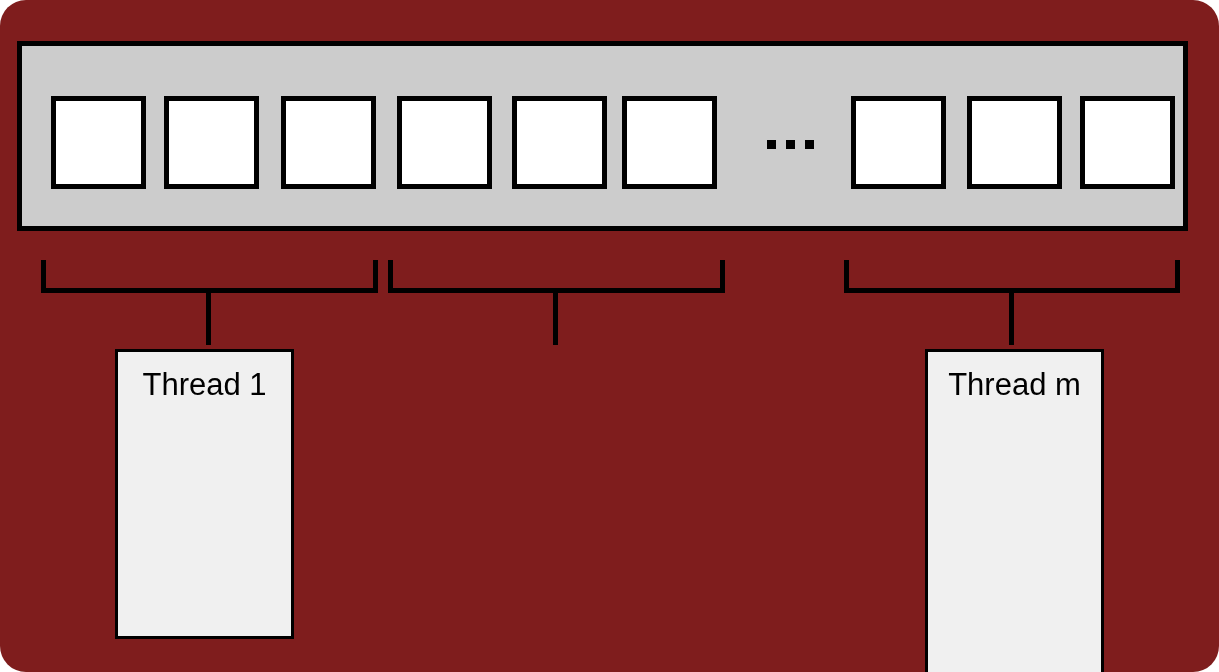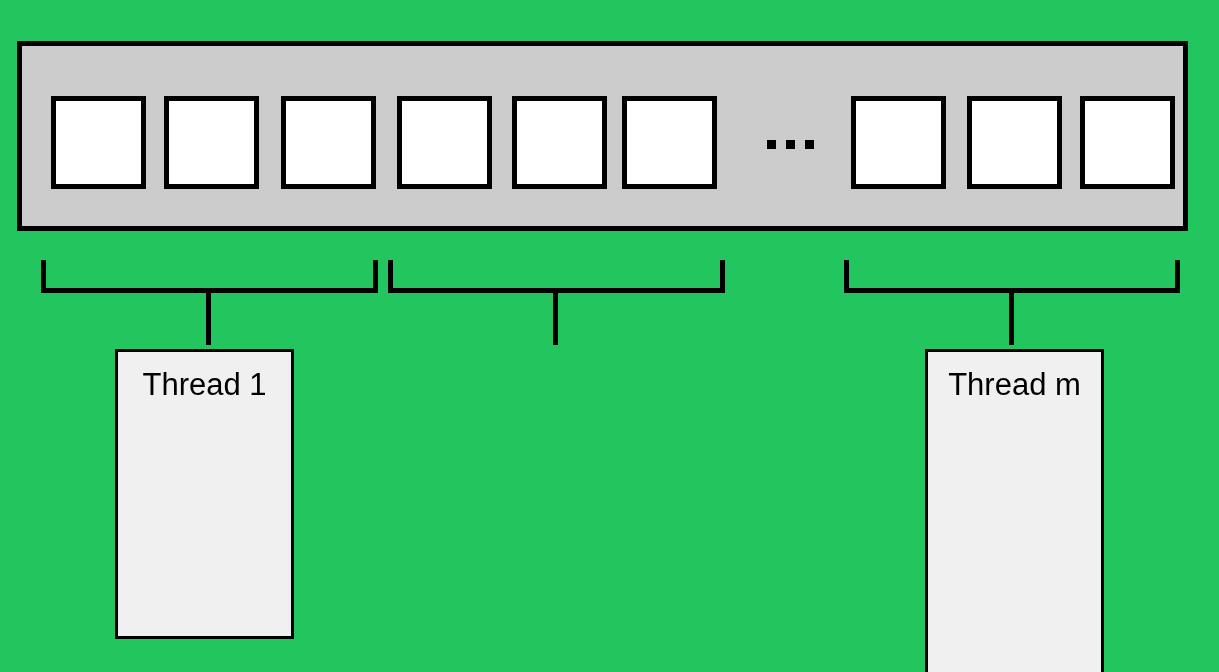--- a/index.html
+++ b/index.html
@@ -8,22 +8,23 @@
     padding: 0;
     background: #ffffff;
   }
   body {
     font-family: "Liberation Sans", sans-serif;
   }
   #canvas {
     position: relative;
     width: 1219px;
     height: 672px;
-    background: #22c55e;
+    background: #7f1d1d;
     overflow: hidden;
+    border-radius: 26px;
   }
 
   
   .queue-bar {
     position: absolute;
     left: 17px;
     top: 41px;
     width: 1171px;
     height: 190px;
     box-sizing: border-box;

